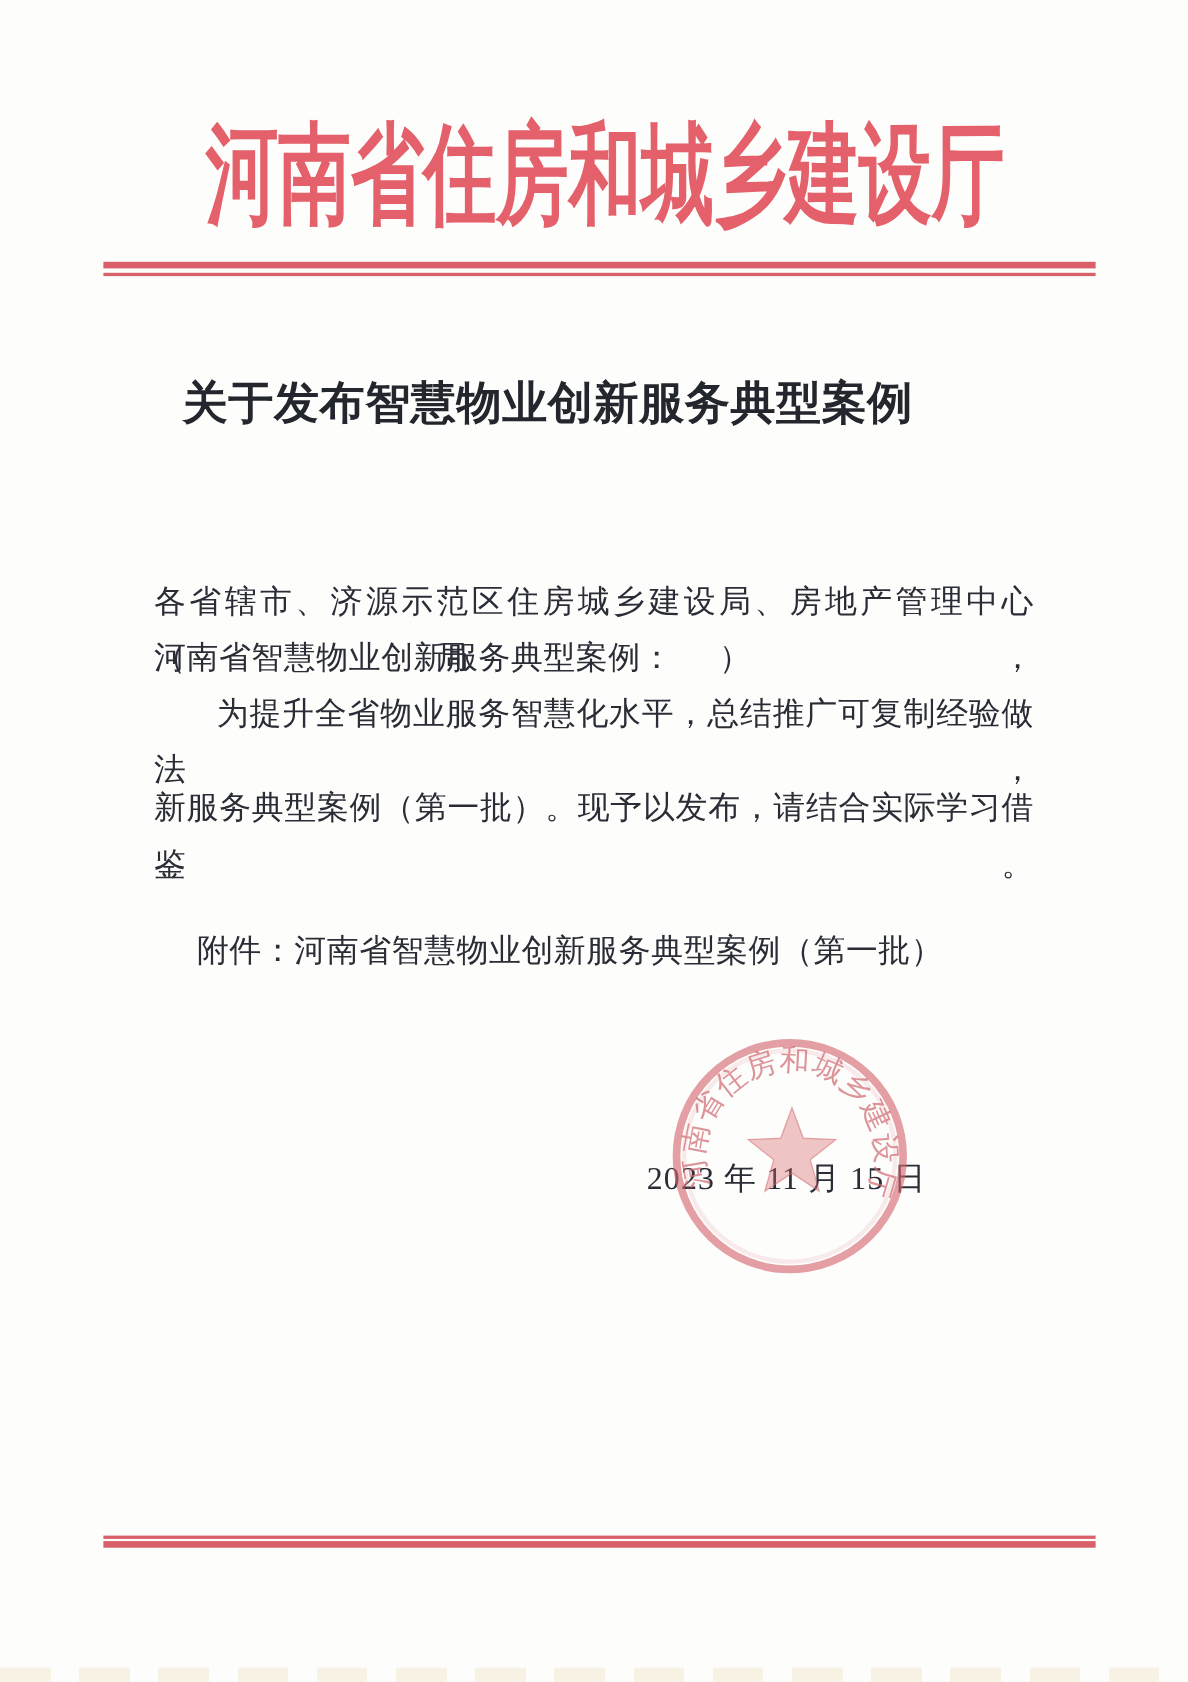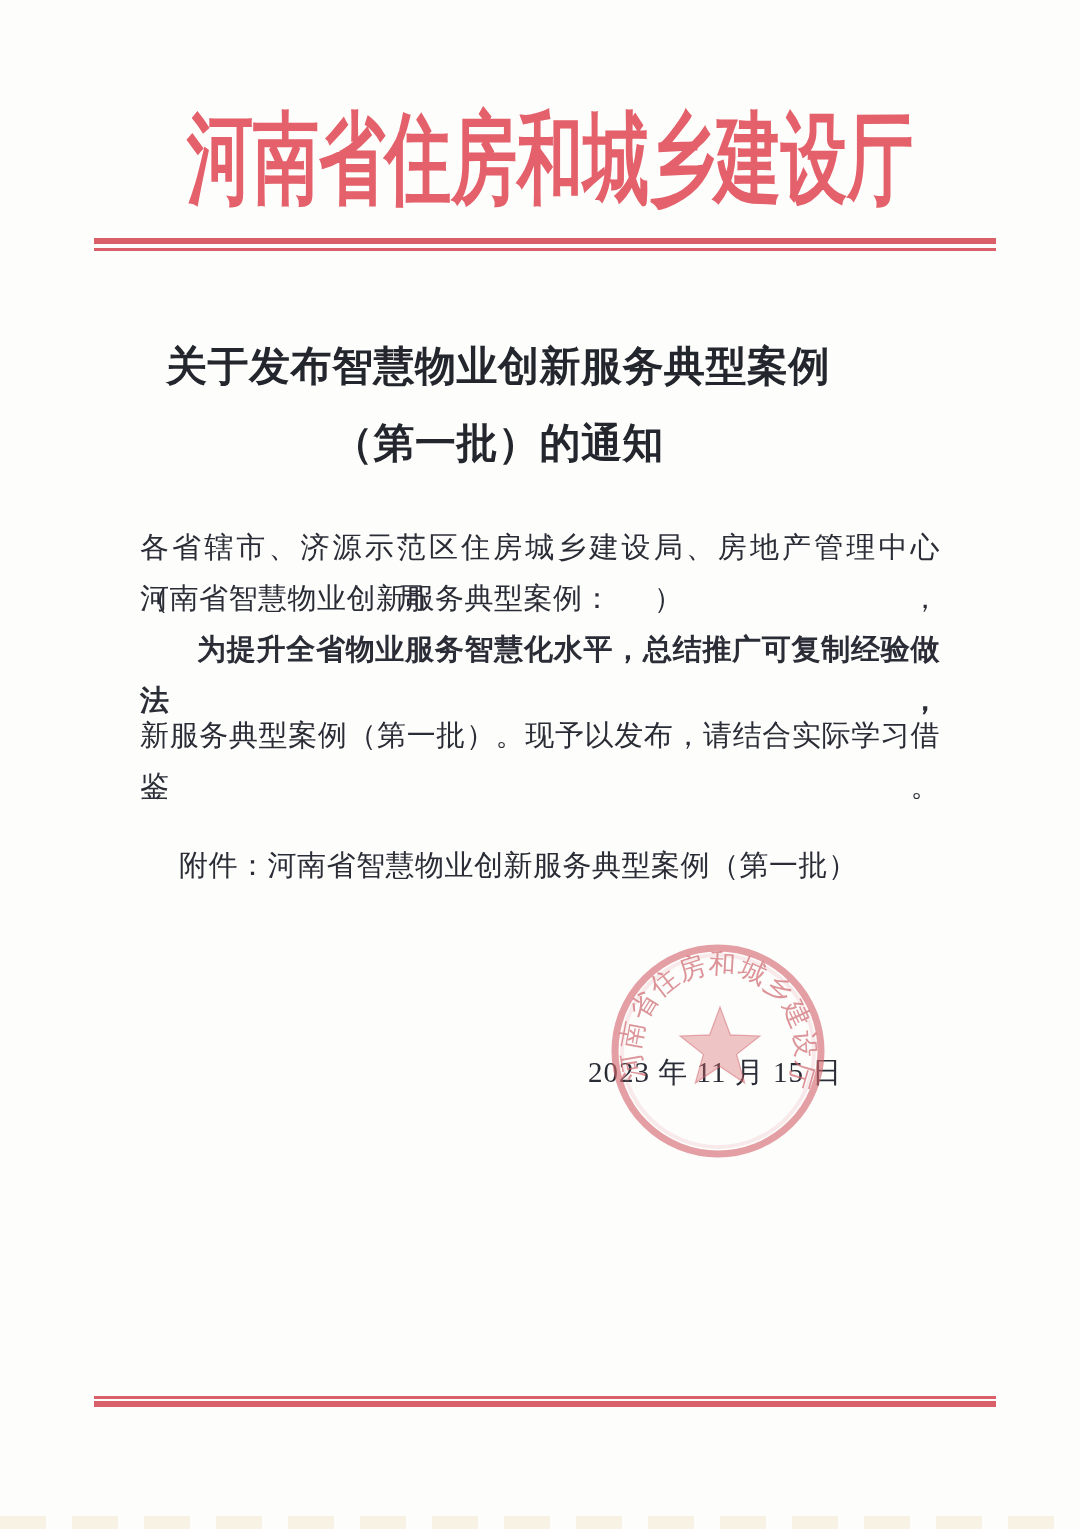--- a/index.html
+++ b/index.html
@@ -75,21 +75,21 @@
   }
   .textline.justify {
     white-space: normal;
     text-align: justify;
     text-align-last: justify;
   }
   .indent { text-indent: 57px; }
 
   .recip-1 { top: 522px; }
   .recip-2 { top: 573px; }
-  .body-1  { top: 624px; font-weight: bold; }
+  .body-1  { top: 624px; }
   .body-2  { top: 675px; }
   .body-3  { top: 710px; }
   .attachment { top: 840px; left: 179px; width: 700px; }
 
   
   .issue-date {
     position: absolute;
     top: 1050px;
     left: 588px;
     font-size: 29px;
@@ -130,21 +130,20 @@
 
   <div class="letterhead">
     <span class="lh-inner">河南省住房和城乡建设厅</span>
   </div>
 
   <div class="rule rule-top-thick"></div>
   <div class="rule rule-top-thin"></div>
 
   <div class="doc-title">
     <div>关于发布智慧物业创新服务典型案例</div>
-    <div>（第一批）的通知</div>
   </div>
 
   <div class="textline justify recip-1">各省辖市、济源示范区住房城乡建设局、房地产管理中心（局），</div>
   <div class="textline recip-2">河南省智慧物业创新服务典型案例：</div>
 
   <div class="textline justify indent body-1">为提升全省物业服务智慧化水平，总结推广可复制经验做法，</div>
   <div class="textline justify body-3">新服务典型案例（第一批）。现予以发布，请结合实际学习借鉴。</div>
 
   <div class="textline attachment">附件：河南省智慧物业创新服务典型案例（第一批）</div>
 

